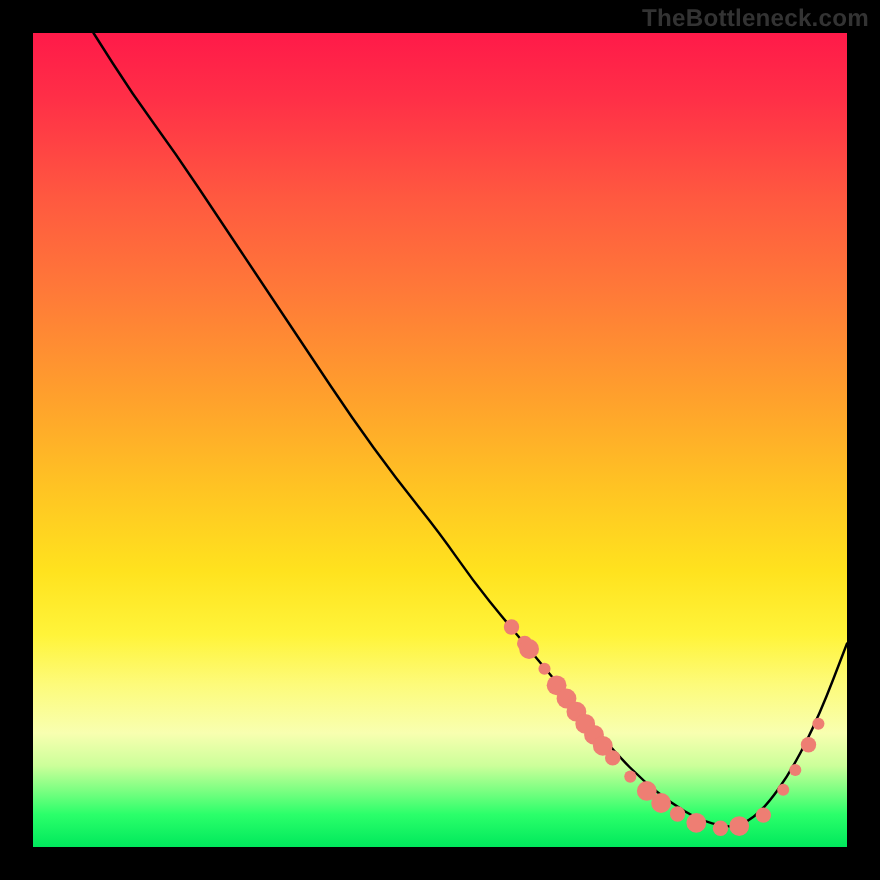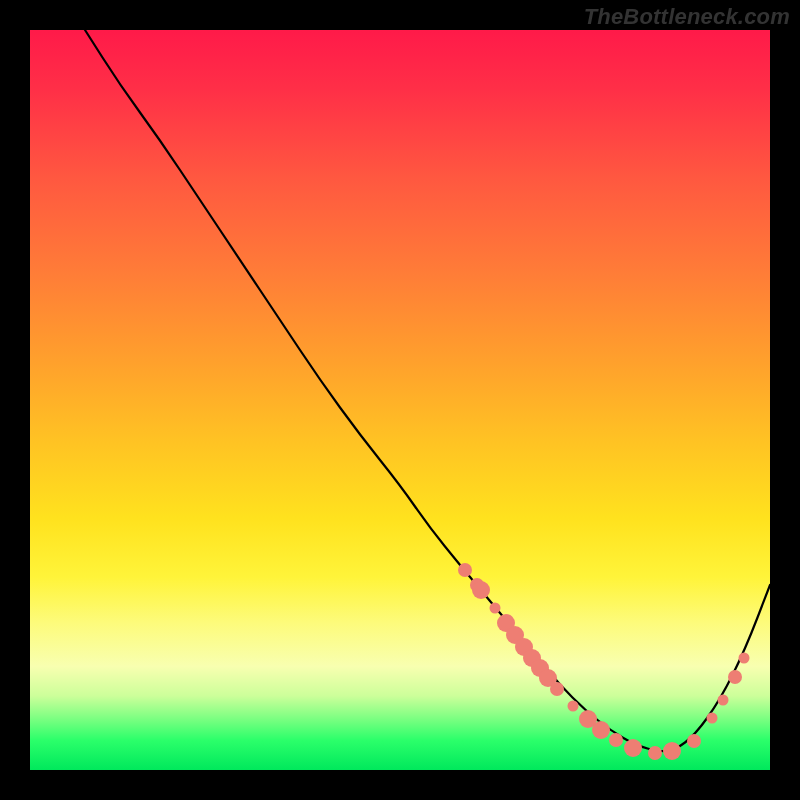--- a/index.html
+++ b/index.html
@@ -9,21 +9,20 @@
     height: 800px;
     background: #000;
     font-family: Arial, Helvetica, sans-serif;
     overflow: hidden;
   }
   .frame {
     position: relative;
     width: 800px;
     height: 800px;
     background: #000;
-    font-style: italic;
   }
   .watermark {
     position: absolute;
     top: 4px;
     right: 10px;
     color: #333;
     font-size: 22px;
     font-weight: 600;
     letter-spacing: 0.2px;
     user-select: none;

